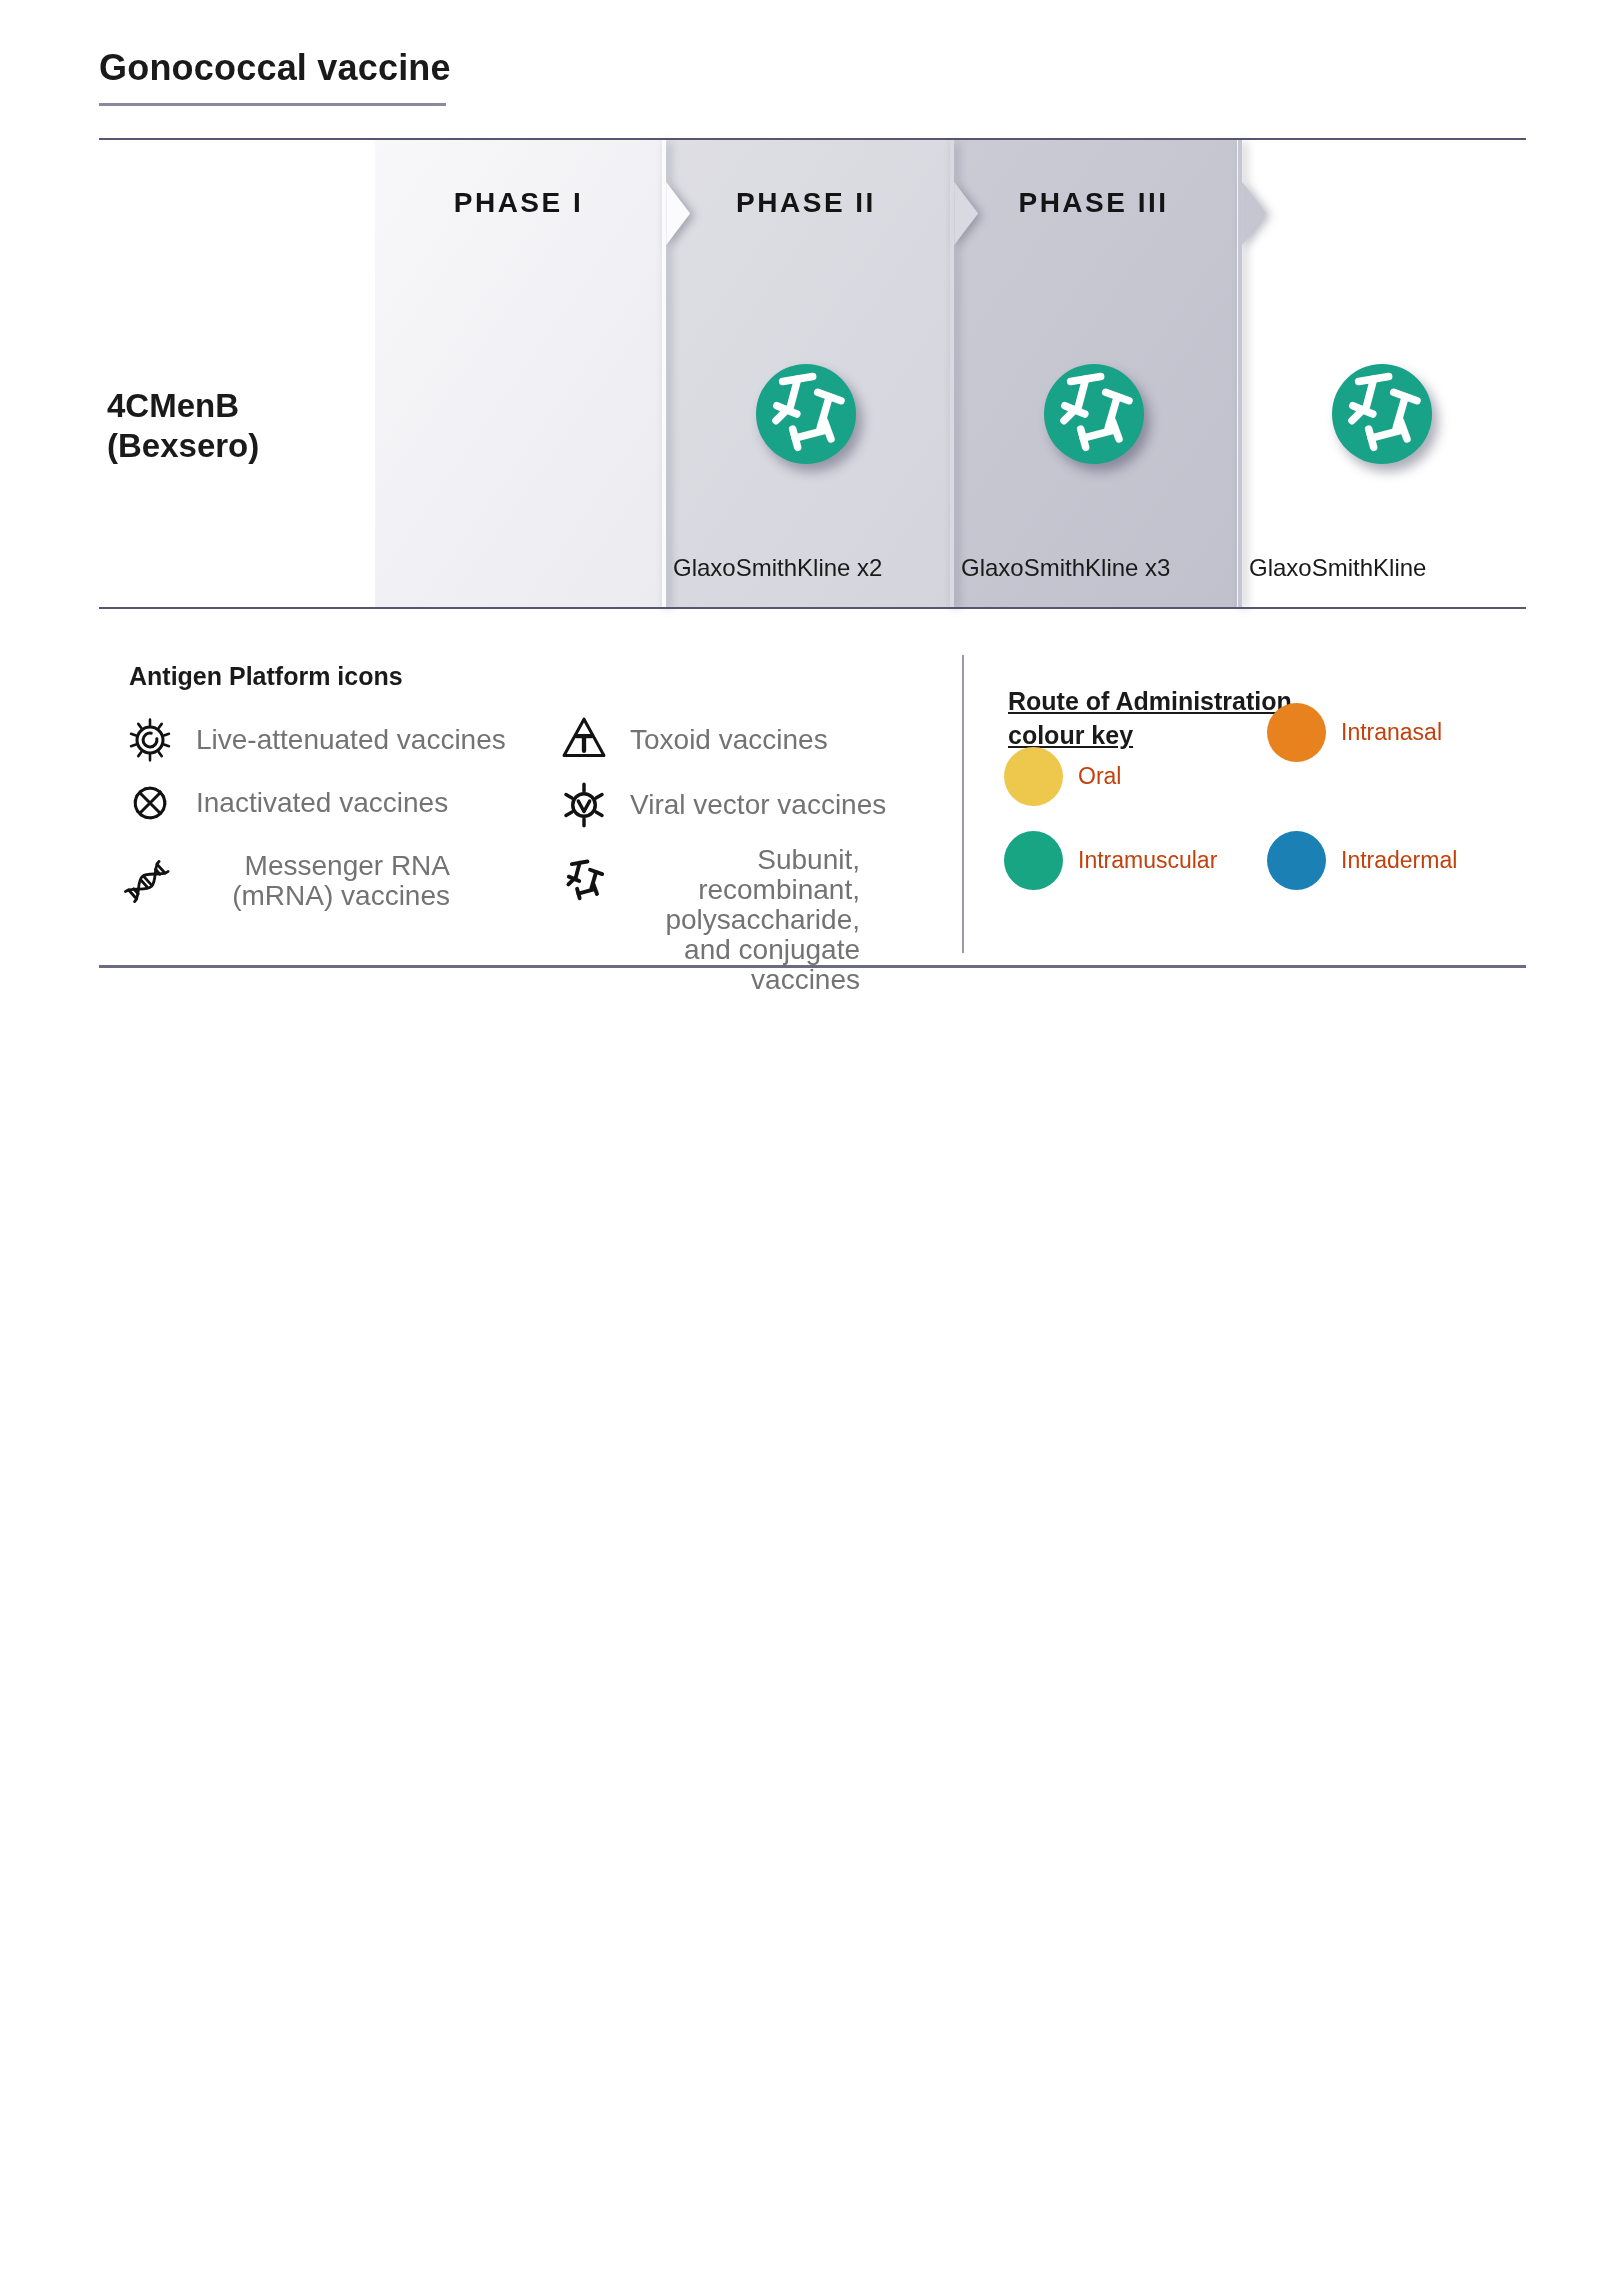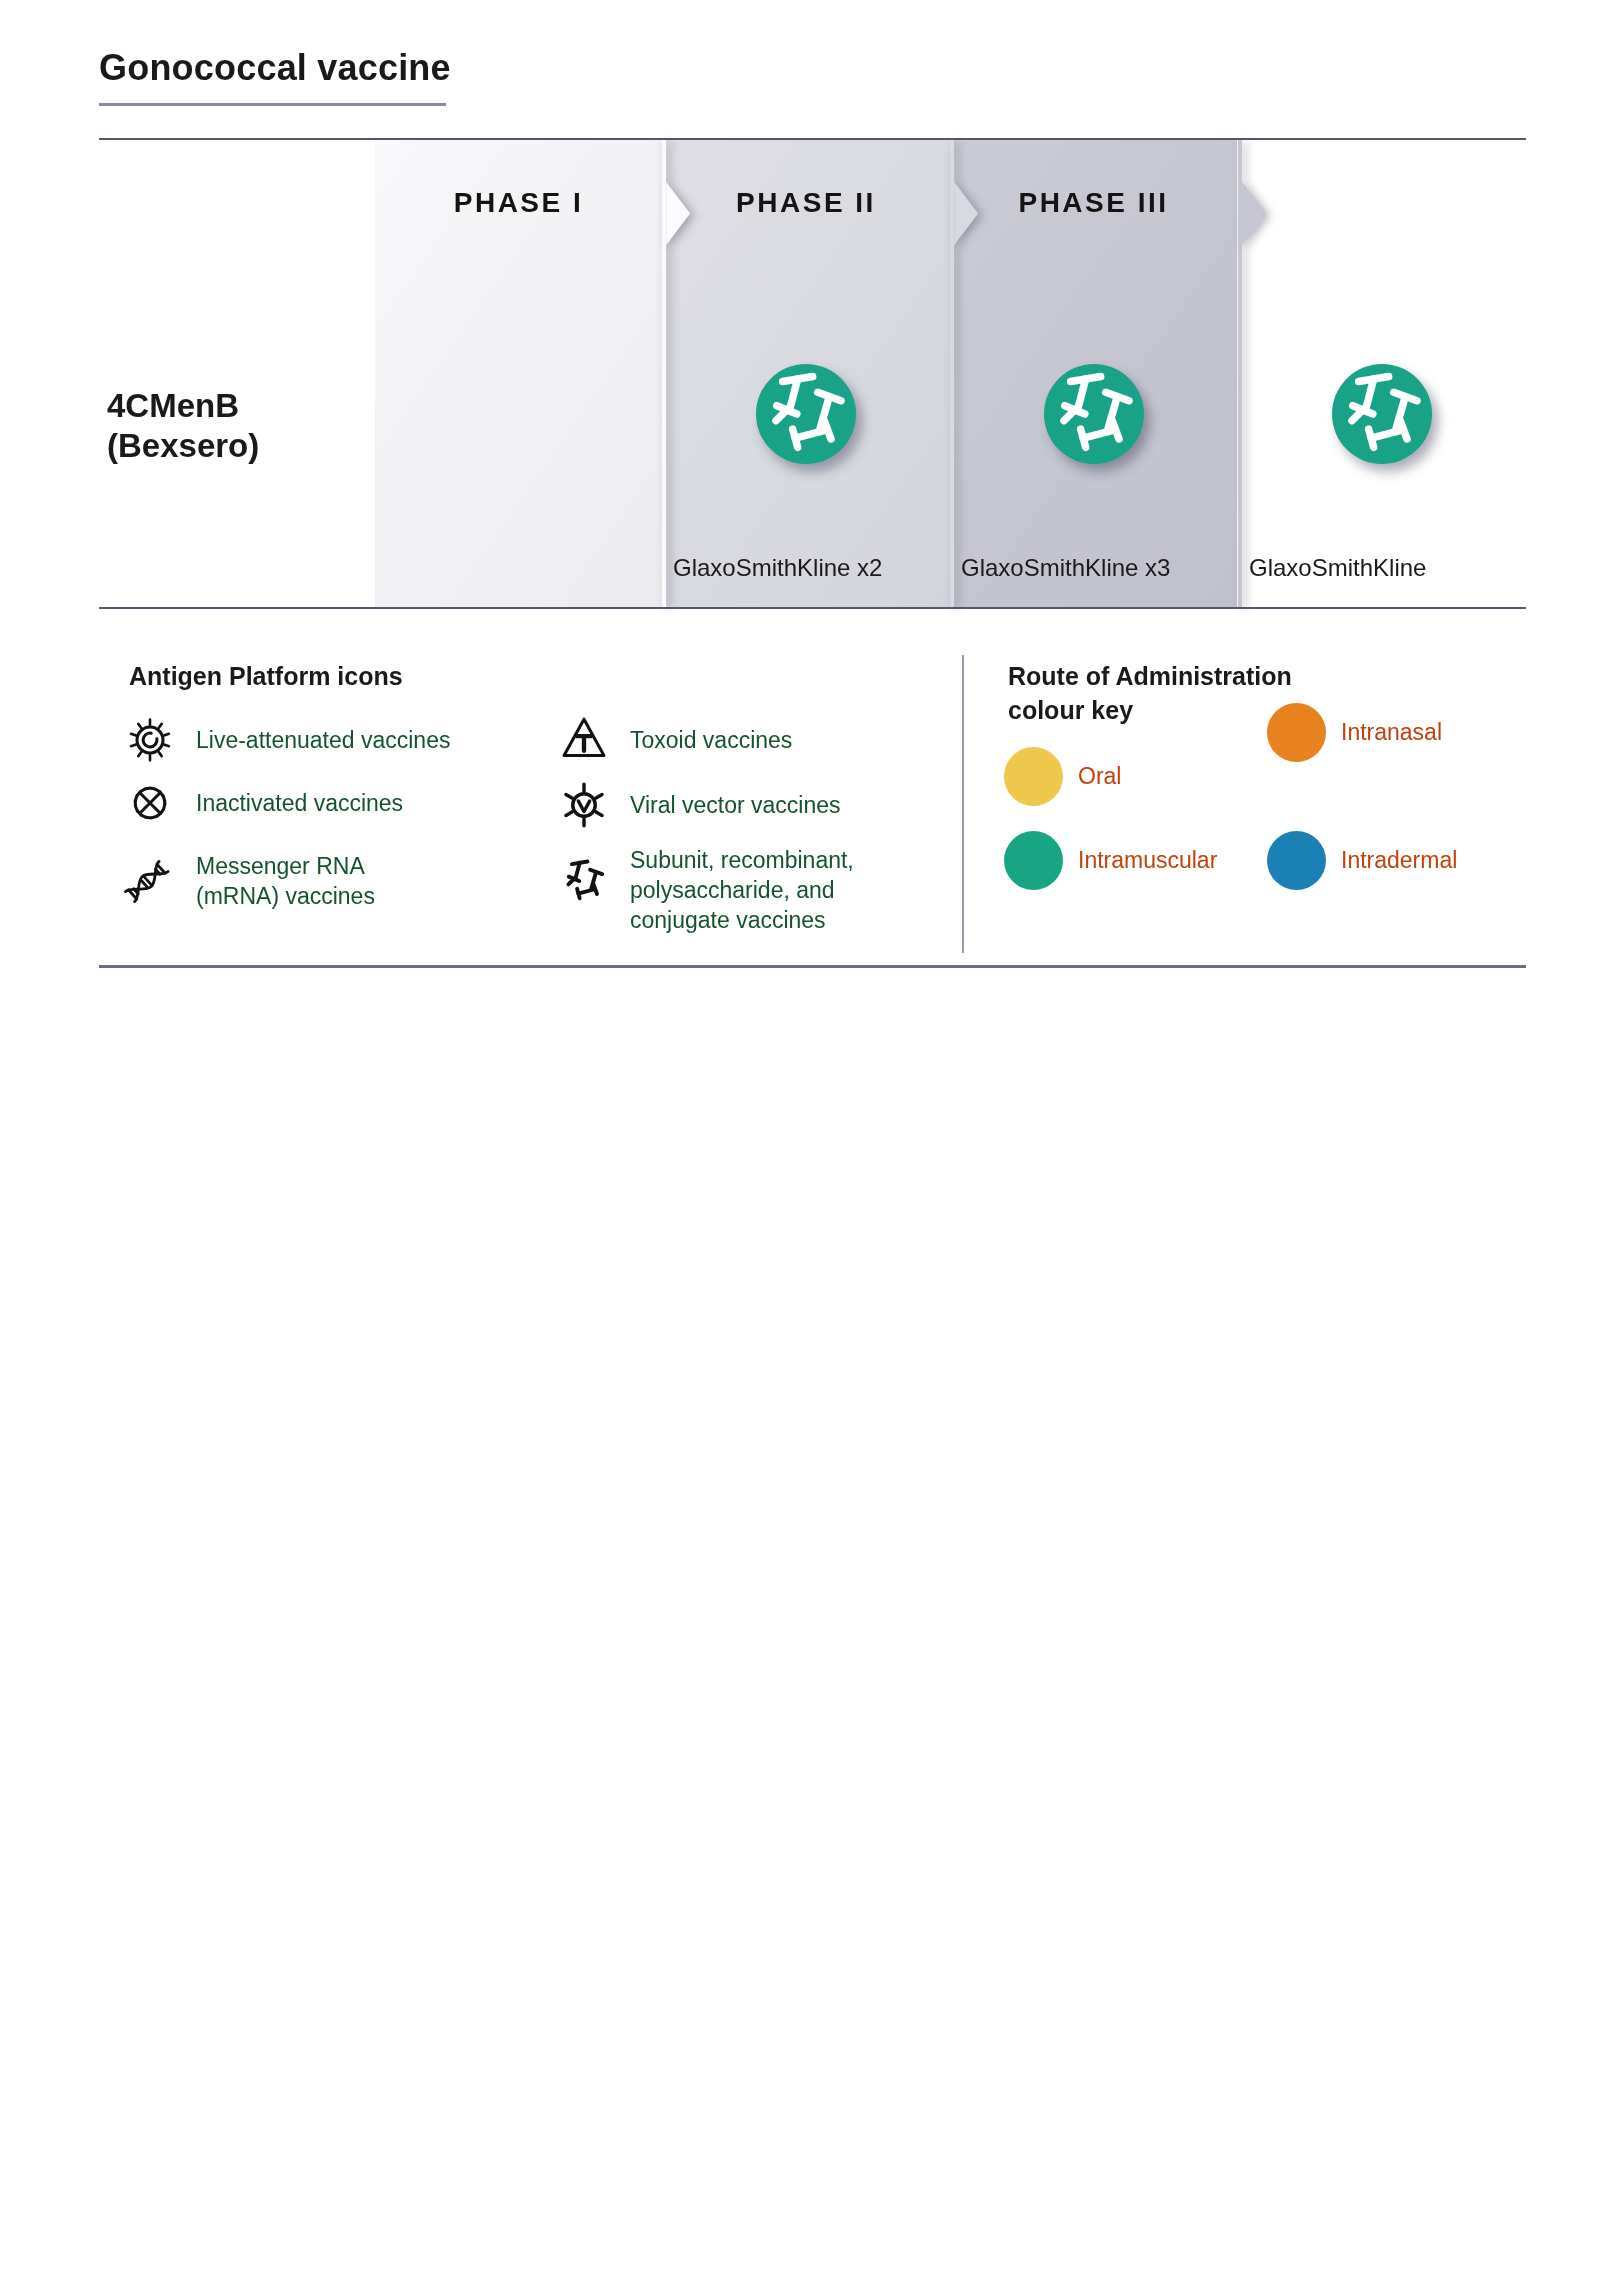--- a/index.html
+++ b/index.html
@@ -41,26 +41,26 @@
   .pill svg{width:100%;height:100%;display:block;}
   .pill use{stroke:#ffffff;stroke-width:9;}
   .pill-2{left:657px;} .pill-3{left:945px;} .pill-4{left:1233px;}
 
   .company{position:absolute;top:414px;font-size:24px;color:#1a1a1a;}
   .company-2{left:574px;} .company-3{left:862px;} .company-4{left:1150px;}
 
   
   .legend-heading{font-size:25px;font-weight:bold;line-height:34px;}
   .antigen-heading{left:129px;top:659px;}
-  .route-heading{left:1008px;top:659px;max-width:338px;}
+  .route-heading{left:1008px;top:684px;max-width:338px;text-decoration:underline;}
 
   .legend-item{position:absolute;display:flex;align-items:center;gap:20px;}
   .legend-item .icon-box{width:52px;height:52px;flex:0 0 52px;}
   .legend-item .icon-box svg{width:100%;height:100%;display:block;}
-  .legend-item .lbl{font-size:23px;line-height:30px;color:#14532d;}
+  .legend-item .lbl{font-size:28px;line-height:30px;color:#737373;text-align:right;}
   .ico{fill:none;stroke:#121212;}
   .black-tacks use{stroke:#121212;stroke-width:9;}
   .li-a1{left:124px;top:714px;height:52px;}
   .li-a2{left:124px;top:777px;height:52px;}
   .li-a3{left:124px;top:851px;height:59px;}
   .li-a3 .lbl{width:254px;}
   .li-b1{left:558px;top:714px;height:52px;}
   .li-b2{left:558px;top:779px;height:52px;}
   .li-b3{left:558px;top:845px;align-items:flex-start;}
   .li-b3 .icon-box{margin-top:10px;}

